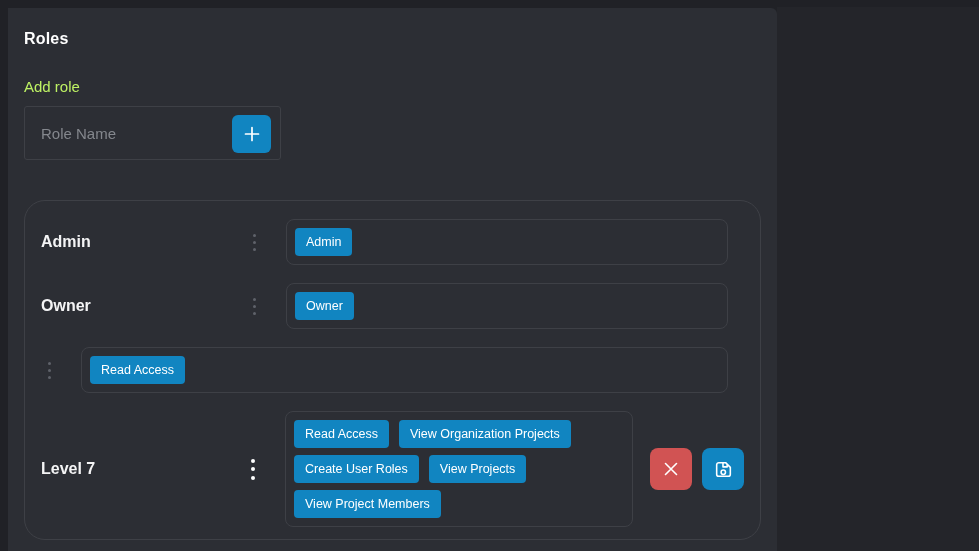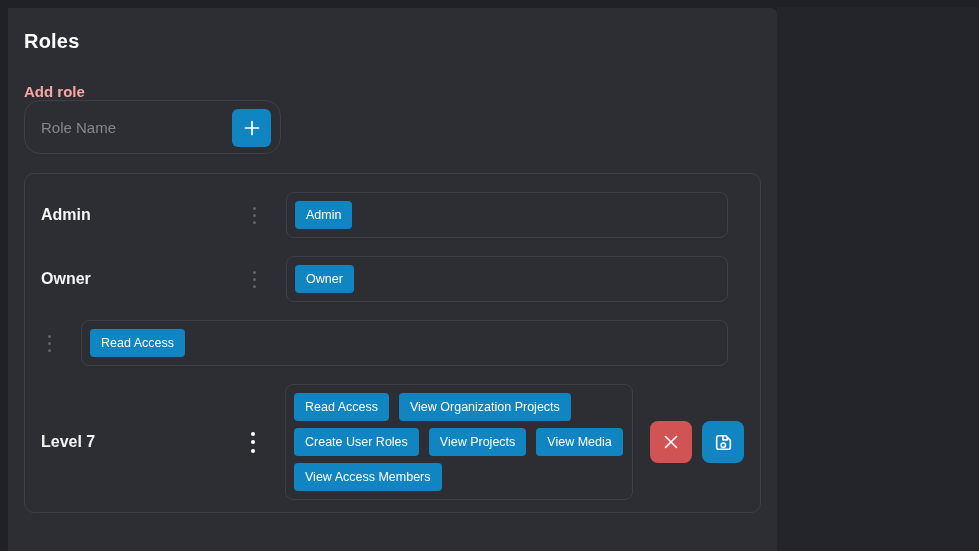--- a/index.html
+++ b/index.html
@@ -14,52 +14,53 @@
     background: #24252a;
   }
   .content-panel {
     position: absolute; left: 8px; top: 8px; width: 769px; height: 543px;
     background: #2c2e34;
     border-top-right-radius: 6px;
     padding: 0 16px;
   }
   .page-title {
     margin-top: 22px;
-    font-size: 20px; font-weight: 700; color: #ffffff;
+    font-size: 16px; font-weight: 700; color: #ffffff;
     letter-spacing: .2px;
   }
   .add-role-label {
     margin-top: 30px;
-    font-size: 15px; color: #fca5a5; font-weight: bold;
+    font-size: 15px; color: #bef264;
   }
   .input-group {
+    margin-top: 11px;
     width: 257px; height: 54px;
-    border: 1px solid #3e4046; border-radius: 16px;
+    border: 1px solid #3e4046; border-radius: 3px;
     position: relative;
     display: flex; align-items: center;
   }
   .role-name-input {
     flex: 1; height: 100%;
     background: transparent; border: none; outline: none;
     color: #e8e8e8; font-size: 15px;
     padding: 0 56px 0 16px;
     font-family: inherit;
   }
   .role-name-input::placeholder { color: #84878d; }
   .add-button {
     position: absolute; right: 9px; top: 8px;
     width: 39px; height: 38px;
     background: #1185c1; border: none; border-radius: 6px;
     color: #fff; cursor: pointer;
     display: flex; align-items: center; justify-content: center;
   }
   .roles-card {
-    margin-top: 19px;
+    margin-top: 40px;
     width: 737px;
-    border: 1px solid #3e4046; border-radius: 10px;
+    border: 1px solid #3e4046; border-radius: 21px;
     padding: 18px 16px 12px 16px;
   }
   .role-row {
     display: flex; align-items: center;
     margin-bottom: 18px;
   }
   .role-row:last-child { margin-bottom: 0; }
   .role-label {
     width: 205px;
     font-size: 16px; font-weight: 700; color: #f4f4f5;
@@ -164,22 +165,21 @@
       <div class="kebab active">
         <span class="dot"></span>
           <span class="dot"></span>
           <span class="dot"></span>
       </div>
       <div class="perm-box fixed">
         <span class="perm-chip">Read Access</span>
         <span class="perm-chip">View Organization Projects</span>
         <span class="perm-chip">Create User Roles</span>
         <span class="perm-chip">View Projects</span>
-        <span class="perm-chip">View Media</span>
-        <span class="perm-chip">View Access Members</span>
+        <span class="perm-chip">View Project Members</span>
       </div>
       <div class="row-actions">
         <button class="action-btn delete-btn">
           <span>
             <svg width="20" height="20" viewBox="0 0 20 20">
               <path d="M4.5 4.5 L15.5 15.5 M15.5 4.5 L4.5 15.5" stroke="#ffffff" stroke-width="1.6" stroke-linecap="round" fill="none"></path>
             </svg>
           </span>
         </button>
         <button class="action-btn save-btn">

